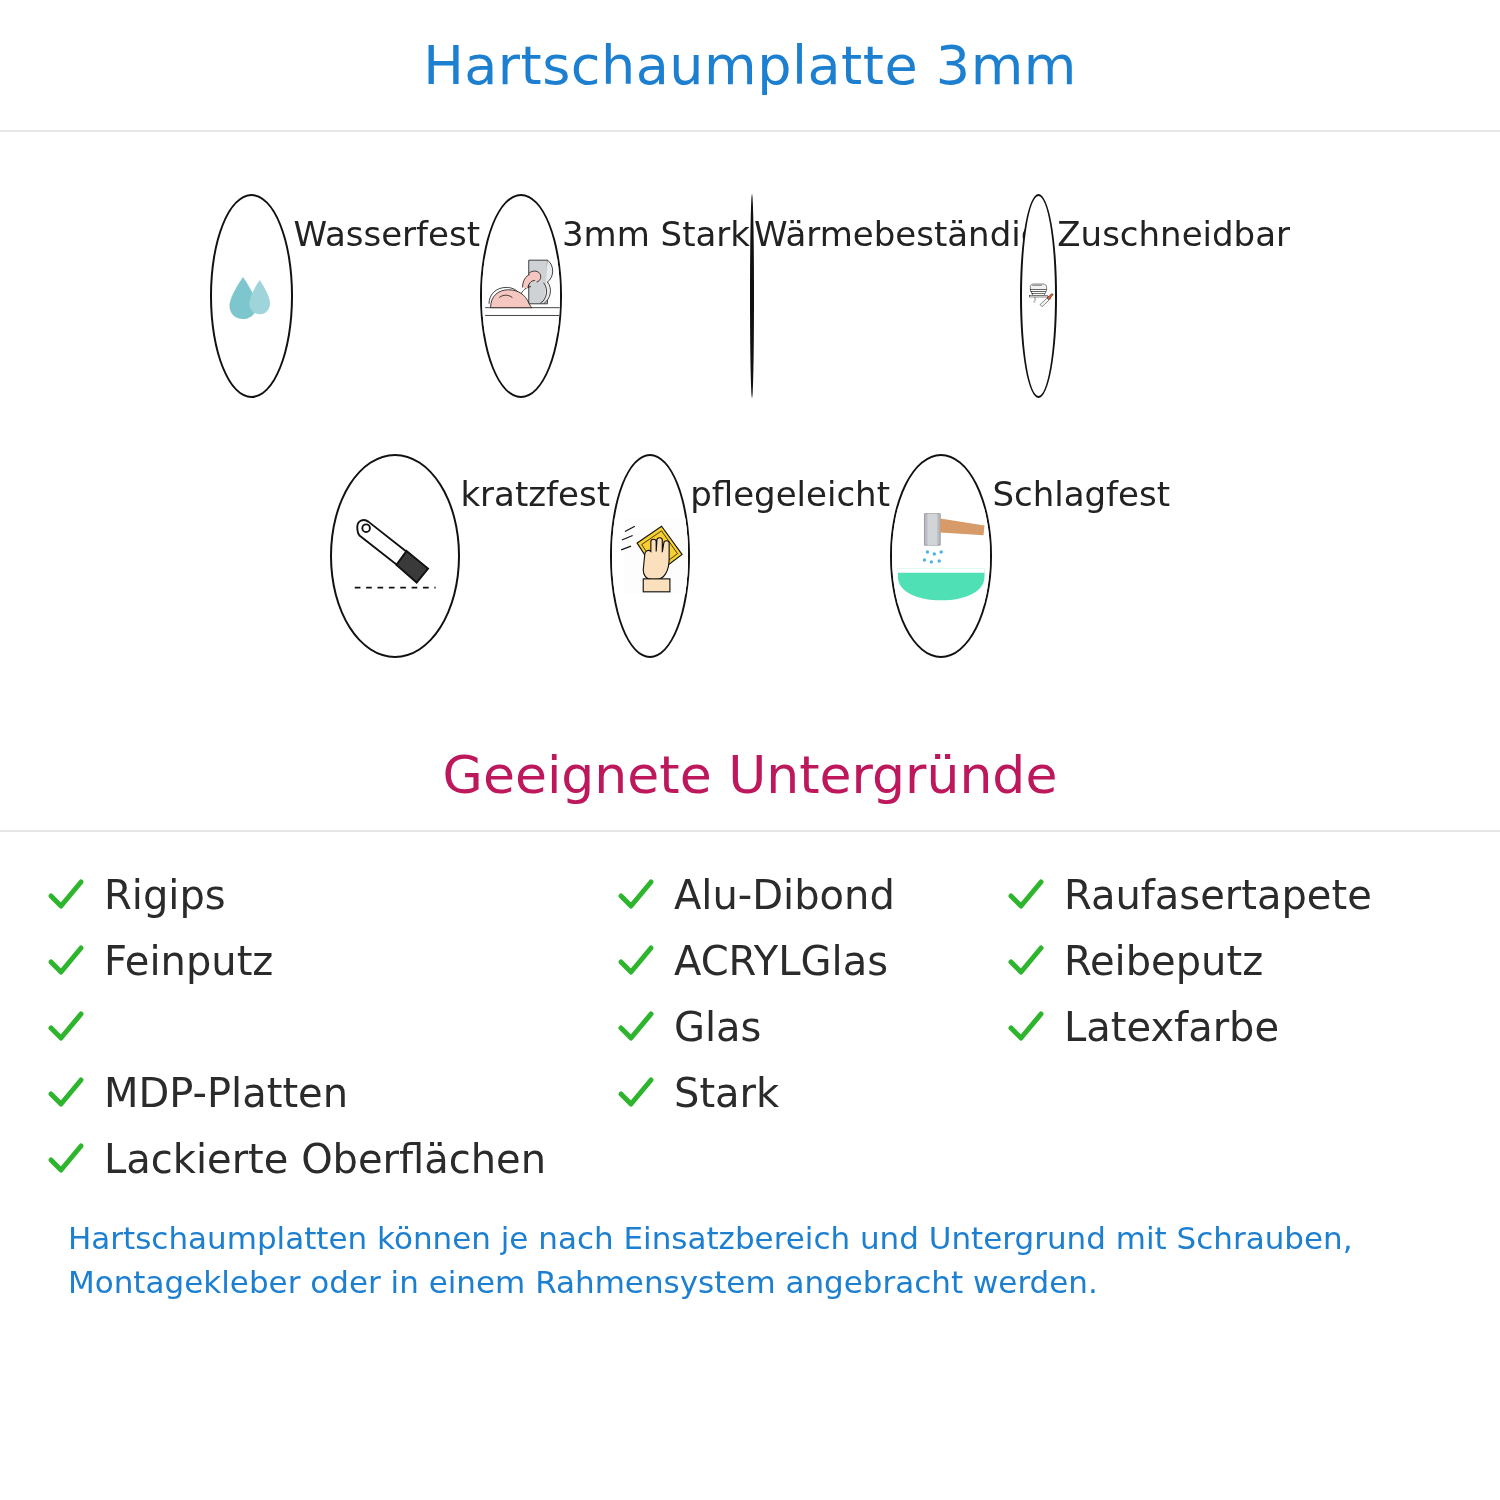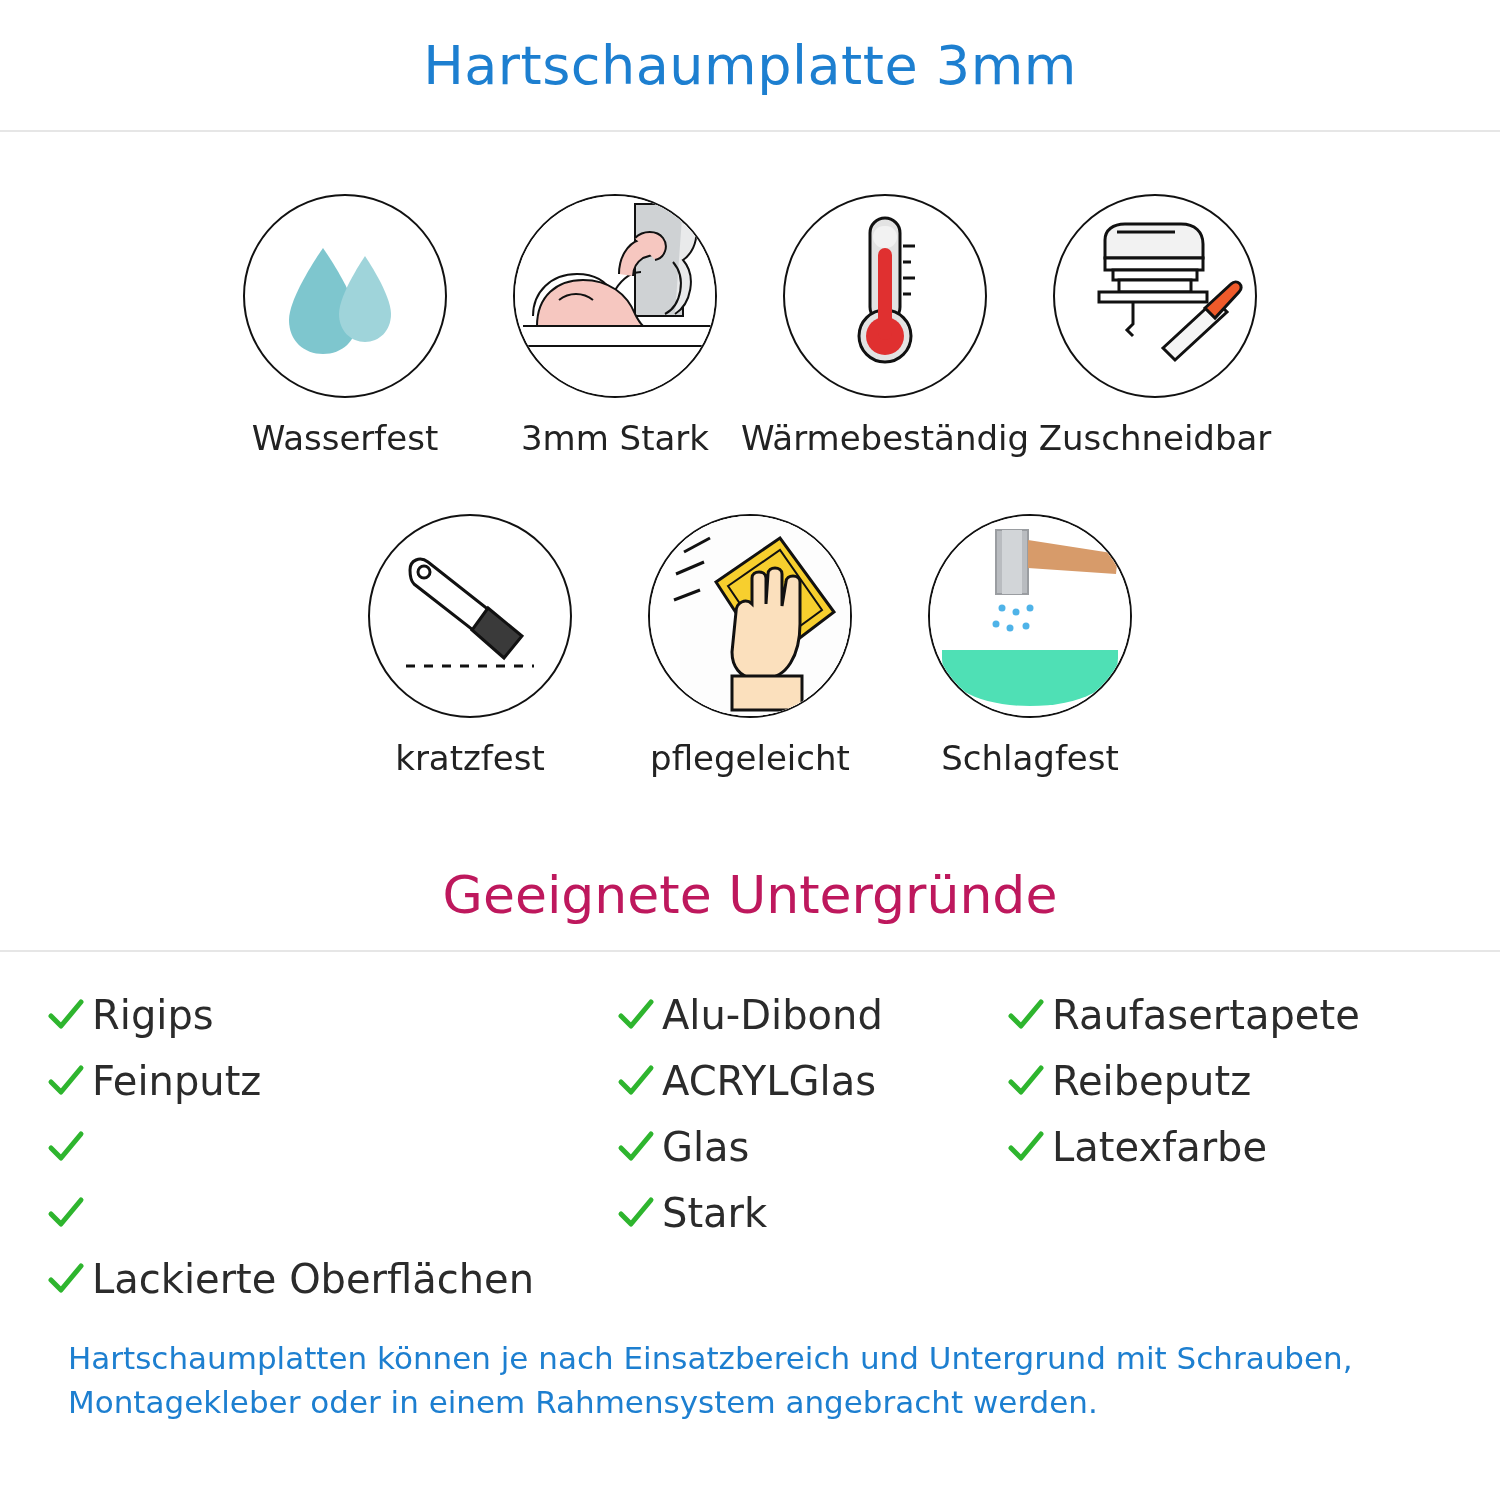--- a/index.html
+++ b/index.html
@@ -46,22 +46,22 @@
     padding-top: 62px;
   }
   .feature-row {
     display: flex;
     justify-content: center;
   }
   .feature-row.row1 { gap: 0; }
   .feature {
     width: 270px;
     display: flex;
-    flex-direction: column;
-    align-items: center;
+    flex-direction: row;
+    align-items: flex-start;
   }
   .feature.narrow { width: 280px; }
   .circle {
     width: 200px;
     height: 200px;
     border-radius: 50%;
     border: 2px solid #111111;
     overflow: hidden;
     position: relative;
     background: #fff;
@@ -107,21 +107,21 @@
     display: flex;
     flex-direction: column;
     gap: 8px;
   }
   .sub-col.c1 { width: 570px; }
   .sub-col.c2 { width: 390px; }
   .sub-col.c3 { width: 420px; }
   .sub-item {
     display: flex;
     align-items: center;
-    gap: 6px;
+    gap: 18px;
     height: 58px;
   }
   .check {
     width: 40px;
     height: 40px;
     flex: 0 0 40px;
     position: relative;
   }
   .check svg { display: block; }
   .sub-text {
@@ -312,20 +312,21 @@
               <path d="M5 21 L15 31 L35 7" fill="none" stroke="#2eb52e" stroke-width="5" stroke-linecap="round" stroke-linejoin="round"></path>
             </svg>
         </span>
       </div>
       <div class="sub-item">
         <span class="check">
           <svg width="40" height="40" viewBox="0 0 40 40">
               <path d="M5 21 L15 31 L35 7" fill="none" stroke="#2eb52e" stroke-width="5" stroke-linecap="round" stroke-linejoin="round"></path>
             </svg>
         </span>
+        <span class="sub-text">MDP-Platten</span>
       </div>
       <div class="sub-item">
         <span class="check">
           <svg width="40" height="40" viewBox="0 0 40 40">
               <path d="M5 21 L15 31 L35 7" fill="none" stroke="#2eb52e" stroke-width="5" stroke-linecap="round" stroke-linejoin="round"></path>
             </svg>
         </span>
         <span class="sub-text">Lackierte Oberflächen</span>
       </div>
     </div>

